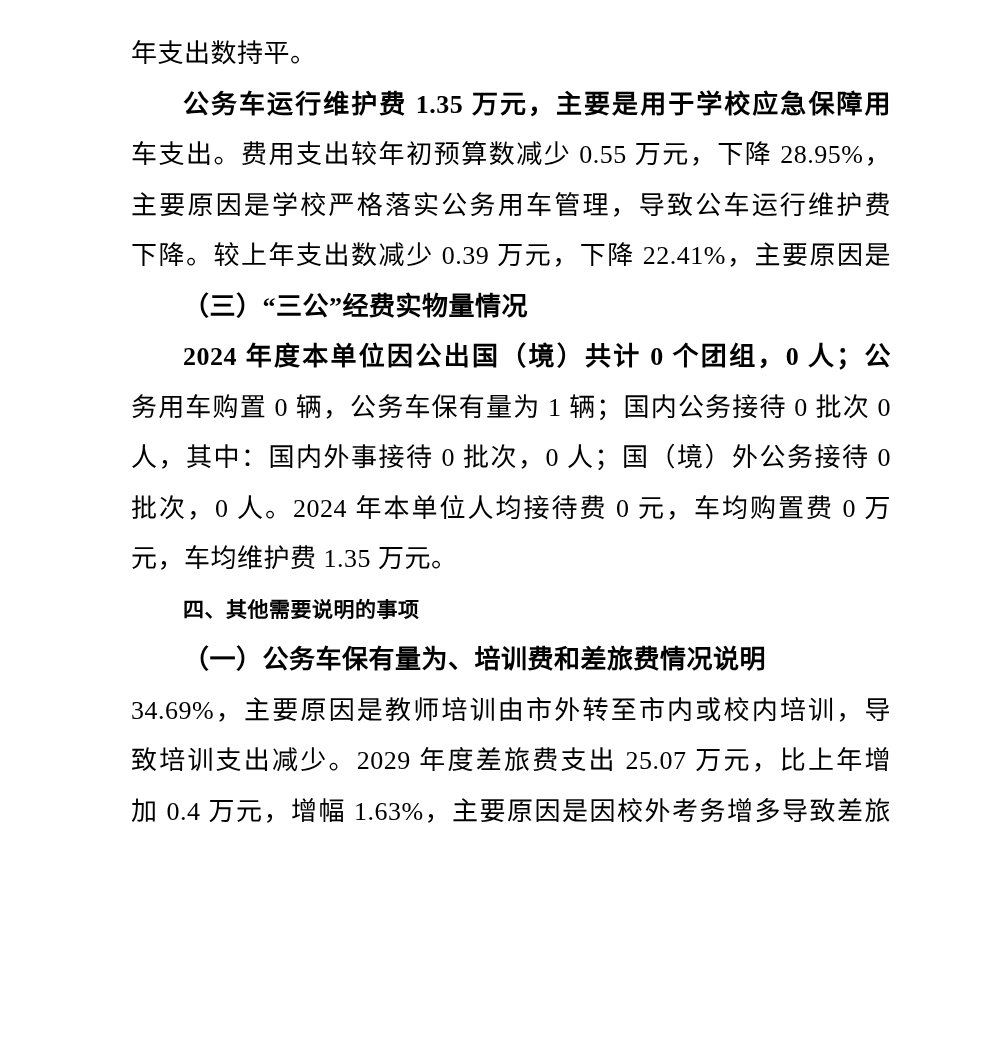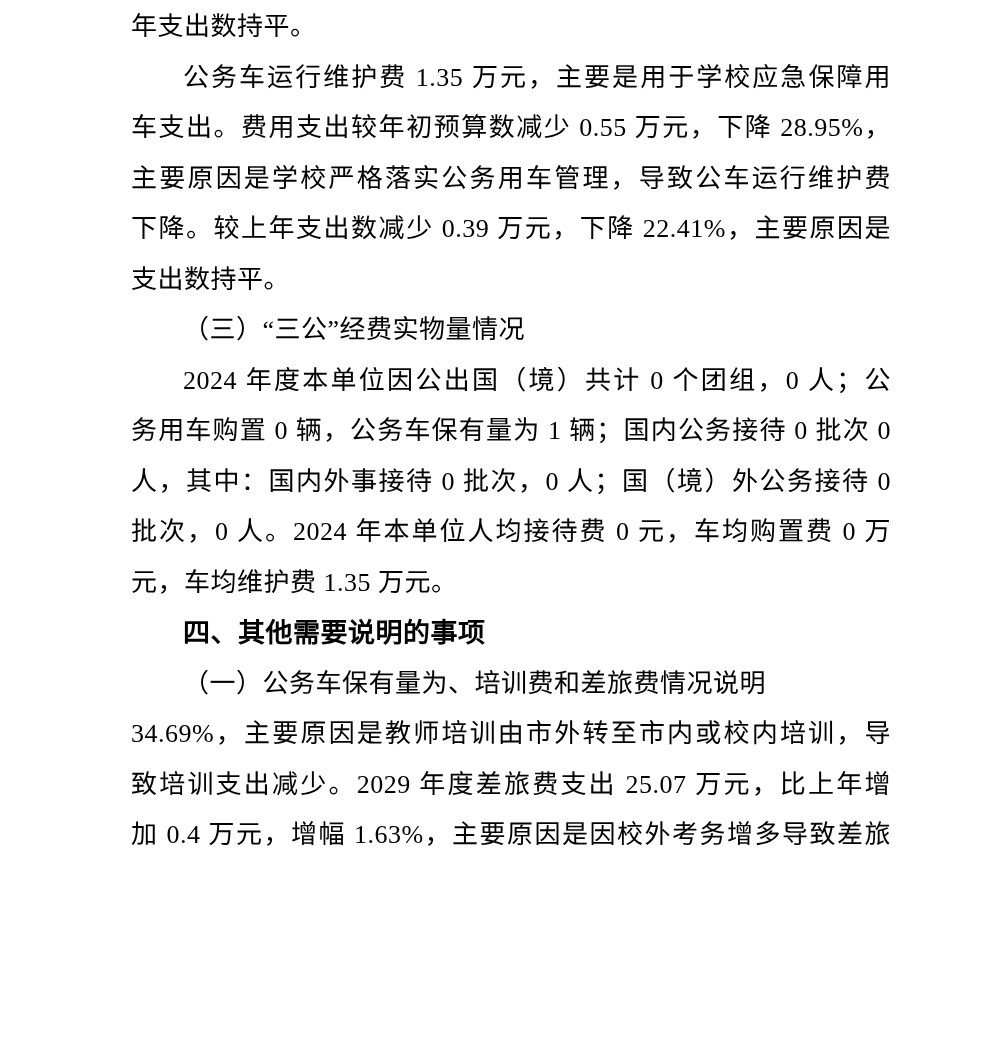--- a/index.html
+++ b/index.html
@@ -9,20 +9,21 @@
     background: #ffffff;
     overflow: hidden;
     font-family: "Liberation Serif", "DejaVu Serif", serif;
   }
   .page {
     position: relative;
     width: 1000px;
     height: 836px;
     background: #ffffff;
     color: #000000;
+    margin-top: 27px;
   }
   .doc {
     position: absolute;
     left: 131px;
     top: 2px;
     width: 760px;
   }
   .line {
     font-size: 26px;
     line-height: 50.5px;
@@ -33,39 +34,39 @@
     letter-spacing: 0.5px;
   }
   
   .fill {
     text-align: justify;
     text-align-last: justify;
   }
   
   .indent {
     text-indent: 52px;
+    font-weight: bold;
   }
   
   .heading-bold {
     font-family: "Liberation Sans", "DejaVu Sans", sans-serif;
     font-weight: bold;
-    font-size: 27px;
+    font-size: 21px;
   }
 </style>
 </head>
 <body>
 
 <div class="page">
   <div class="doc">
     <div class="line">年支出数持平。</div>
     <div class="line indent fill">公务车运行维护费 1.35 万元，主要是用于学校应急保障用</div>
     <div class="line fill">车支出。费用支出较年初预算数减少 0.55 万元，下降 28.95%，</div>
     <div class="line fill">主要原因是学校严格落实公务用车管理，导致公车运行维护费</div>
     <div class="line fill">下降。较上年支出数减少 0.39 万元，下降 22.41%，主要原因是</div>
-    <div class="line">支出数持平。</div>
     <div class="line indent">（三）“三公”经费实物量情况</div>
     <div class="line indent fill">2024 年度本单位因公出国（境）共计 0 个团组，0 人；公</div>
     <div class="line fill">务用车购置 0 辆，公务车保有量为 1 辆；国内公务接待 0 批次 0</div>
     <div class="line fill">人，其中：国内外事接待 0 批次，0 人；国（境）外公务接待 0</div>
     <div class="line fill">批次，0 人。2024 年本单位人均接待费 0 元，车均购置费 0 万</div>
     <div class="line">元，车均维护费 1.35 万元。</div>
     <div class="line indent heading-bold">四、其他需要说明的事项</div>
     <div class="line indent">（一）公务车保有量为、培训费和差旅费情况说明</div>
     <div class="line fill">34.69%，主要原因是教师培训由市外转至市内或校内培训，导</div>
     <div class="line fill">致培训支出减少。2029 年度差旅费支出 25.07 万元，比上年增</div>

